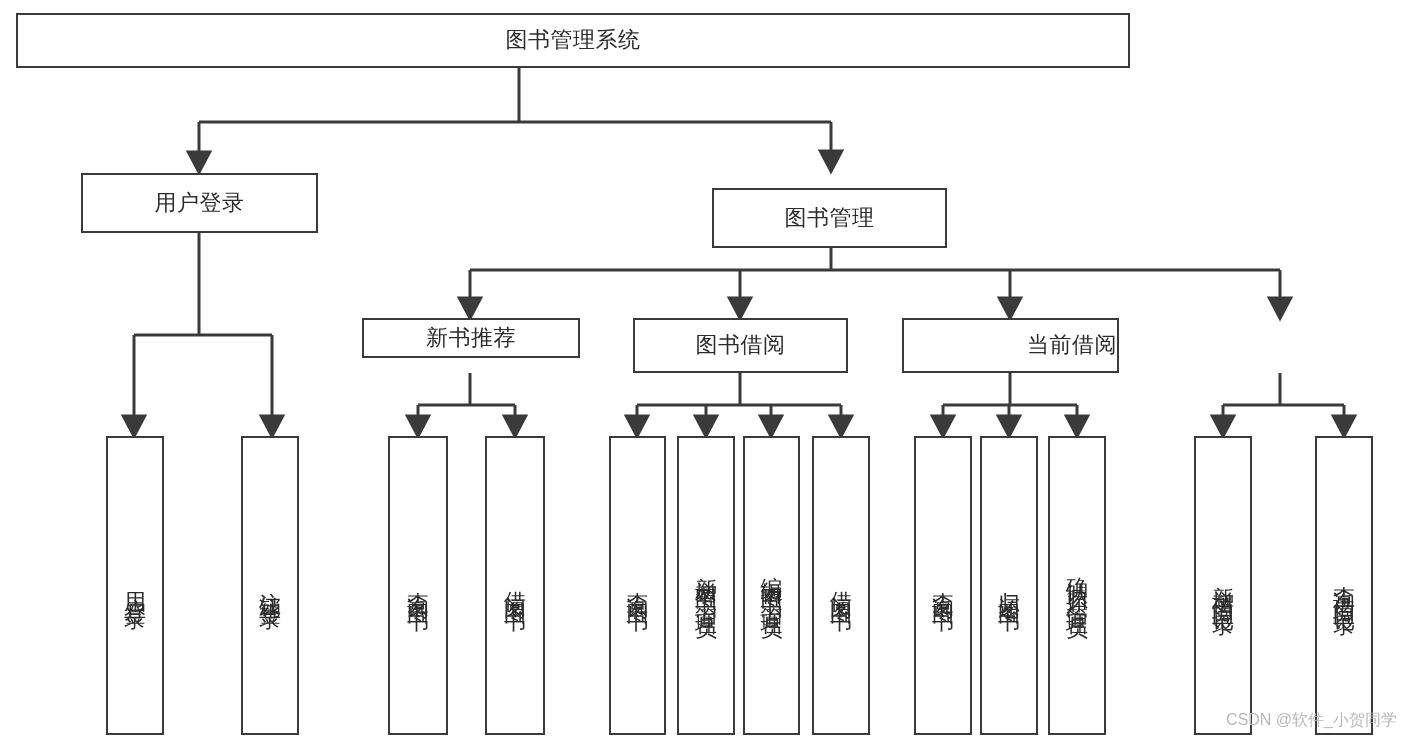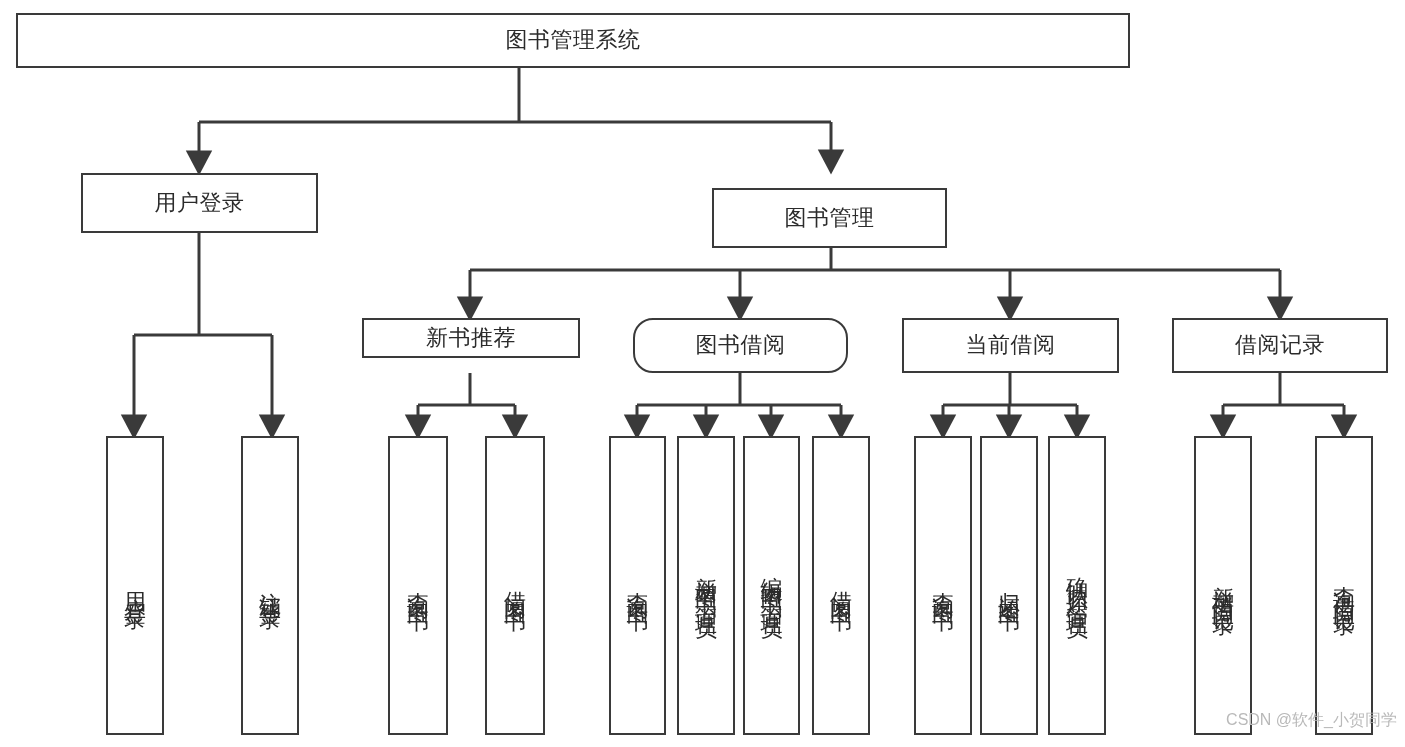--- a/index.html
+++ b/index.html
@@ -126,28 +126,25 @@
   <div class="node-box" id="node-user-login" style="left: 81px; top: 173px; width: 237px; height: 60px;">
     <span class="node-label-h">用户登录</span>
   </div>
   <div class="node-box" id="node-book-manage" style="left: 712px; top: 188px; width: 235px; height: 60px;">
     <span class="node-label-h">图书管理</span>
   </div>
 
   <div class="node-box" id="node-new-book-rec" style="left: 362px; top: 318px; width: 218px; height: 40px;">
     <span class="node-label-h">新书推荐</span>
   </div>
-  <div class="node-box" id="node-book-borrow" style="left: 633px; top: 318px; width: 215px; height: 55px; border-radius: 20px;">
+  <div class="node-box" id="node-book-borrow" style="left: 633px; top: 318px; width: 215px; height: 55px;">
     <span class="node-label-h">图书借阅</span>
   </div>
-  <div class="node-box" id="node-current-borrow" style="left: 902px; top: 318px; width: 217px; height: 55px;">
+  <div class="node-box" id="node-current-borrow" style="left: 902px; top: 318px; width: 217px; height: 55px; justify-content: flex-end;">
     <span class="node-label-h">当前借阅</span>
-  </div>
-  <div class="node-box" id="node-borrow-record" style="left: 1172px; top: 318px; width: 216px; height: 55px;">
-    <span class="node-label-h">借阅记录</span>
   </div>
 
   <div class="node-box" id="leaf-0" style="left: 106px; top: 436px; width: 58px; height: 299px;">
     <span class="node-label-v">用户登录</span>
   </div>
   <div class="node-box" id="leaf-1" style="left: 241px; top: 436px; width: 58px; height: 299px;">
     <span class="node-label-v">注销登录</span>
   </div>
   <div class="node-box" id="leaf-2" style="left: 388px; top: 436px; width: 60px; height: 299px;">
     <span class="node-label-v">查询图书</span>

